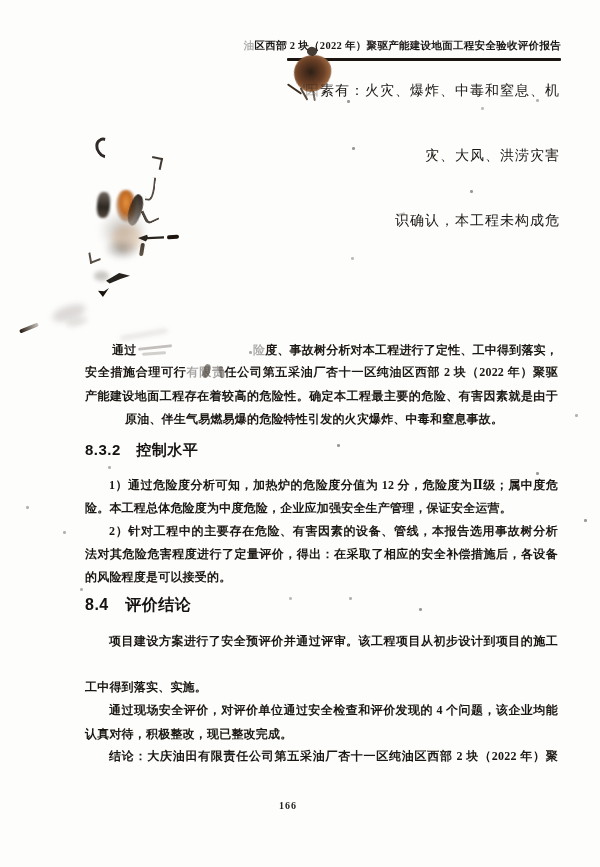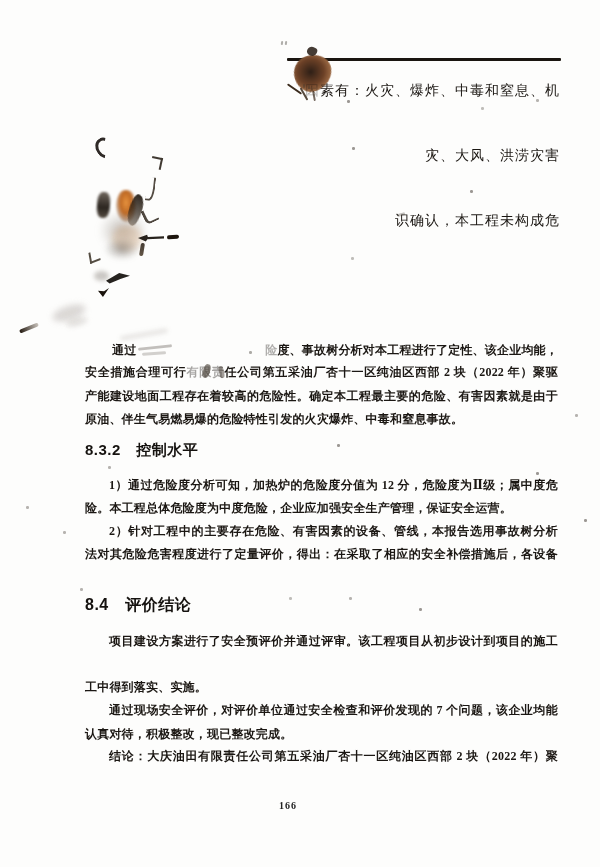--- a/index.html
+++ b/index.html
@@ -68,20 +68,21 @@
   .scribwisp{left:120px;top:332px;width:48px;height:5px;background:rgba(140,130,120,.18);transform:rotate(-10deg);filter:blur(2px);border-radius:3px;}
   .ostroke1{left:203px;top:364px;width:7px;height:14px;background:rgba(50,40,30,.55);transform:rotate(18deg);border-radius:40%;}
   .ostroke2{left:219px;top:366px;width:5px;height:12px;background:rgba(50,40,30,.45);transform:rotate(-12deg);border-radius:40%;}
   .lead{position:absolute;background:#3a342c;border-radius:1px;}
 </style>
 </head>
 <body>
 
 <div class="page">
 
+  <div class="hdr"><span class="faint">油</span><span>区西部 2 块（2022 年）聚驱产能建设地面工程安全验收评价报告</span></div>
   <div class="hdr-rule"></div>
 
   <div class="sm bug-body"></div>
   <div class="sm bug-notch"></div>
   <div class="sm bug-leg1"></div>
   <div class="sm bug-leg2"></div>
   <div class="sm bug-leg3"></div>
   <div class="lead" style="left:281px;top:41px;width:2px;height:4px;opacity:.4;transform:rotate(10deg);"></div>
   <div class="lead" style="left:285px;top:41px;width:2px;height:4px;opacity:.4;transform:rotate(10deg);"></div>
 
@@ -111,38 +112,39 @@
   <div class="sm eyebrow"></div>
   <div class="sm vtick"></div>
   <div class="sm wisp1"></div>
   <div class="sm wisp2"></div>
   <div class="sm slash"></div>
 
   <div class="sm scribwisp"></div>
   <span class="abs-span" style="left:112px;top:342px;">通过</span>
   <div class="sm scrib1"></div>
   <div class="sm scrib2"></div>
-  <span class="abs-span" style="right:42px;top:342px;"><span class="faint">险</span><span>度、事故树分析对本工程进行了定性、该企业均能，</span></span>
+  <span class="abs-span" style="right:42px;top:342px;"><span class="faint">险</span><span>度、事故树分析对本工程进行了定性、工中得到落实，</span></span>
 
   <div class="line" style="top:364px;"><span>安全措施合理可行</span><span class="smudged">有限责</span><span>任公司第五采油厂杏十一区纯油区西部 2 块（2022 年）聚驱</span></div>
   <div class="sm ostroke1"></div>
   <div class="sm ostroke2"></div>
   <div class="line" style="top:388px;">产能建设地面工程存在着较高的危险性。确定本工程最主要的危险、有害因素就是由于</div>
-  <div class="line last" style="top:411px;">原油、伴生气易燃易爆的危险特性引发的火灾爆炸、中毒和窒息事故。</div>
+  <div class="line last" style="top:411px;margin-left:40px;">原油、伴生气易燃易爆的危险特性引发的火灾爆炸、中毒和窒息事故。</div>
 
   <div class="heading h832">8.3.2　控制水平</div>
   <div class="line ind" style="top:477px;">1）通过危险度分析可知，加热炉的危险度分值为 12 分，危险度为Ⅱ级；属中度危</div>
   <div class="line last" style="top:500px;">险。本工程总体危险度为中度危险，企业应加强安全生产管理，保证安全运营。</div>
   <div class="line ind" style="top:523px;">2）针对工程中的主要存在危险、有害因素的设备、管线，本报告选用事故树分析</div>
   <div class="line" style="top:546px;">法对其危险危害程度进行了定量评价，得出：在采取了相应的安全补偿措施后，各设备</div>
+  <div class="line last" style="top:569px;">的风险程度是可以接受的。</div>
 
   <div class="heading h84">8.4　评价结论</div>
   <div class="line ind" style="top:633px;">项目建设方案进行了安全预评价并通过评审。该工程项目从初步设计到项目的施工</div>
   <div class="line last" style="top:679px;">工中得到落实、实施。</div>
-  <div class="line ind" style="top:702px;">通过现场安全评价，对评价单位通过安全检查和评价发现的 7 个问题，该企业均能</div>
+  <div class="line ind" style="top:702px;">通过现场安全评价，对评价单位通过安全检查和评价发现的 4 个问题，该企业均能</div>
   <div class="line last" style="top:726px;">认真对待，积极整改，现已整改完成。</div>
   <div class="line ind" style="top:748px;">结论：大庆油田有限责任公司第五采油厂杏十一区纯油区西部 2 块（2022 年）聚</div>
 
   <div class="pageno">166</div>
 
   <div class="sp" style="left:352px;top:147px;"></div>
   <div class="sp" style="left:470px;top:190px;"></div>
   <div class="sp" style="left:347px;top:100px;"></div>
   <div class="sp" style="left:481px;top:107px;opacity:.35;"></div>
   <div class="sp" style="left:337px;top:444px;"></div>

